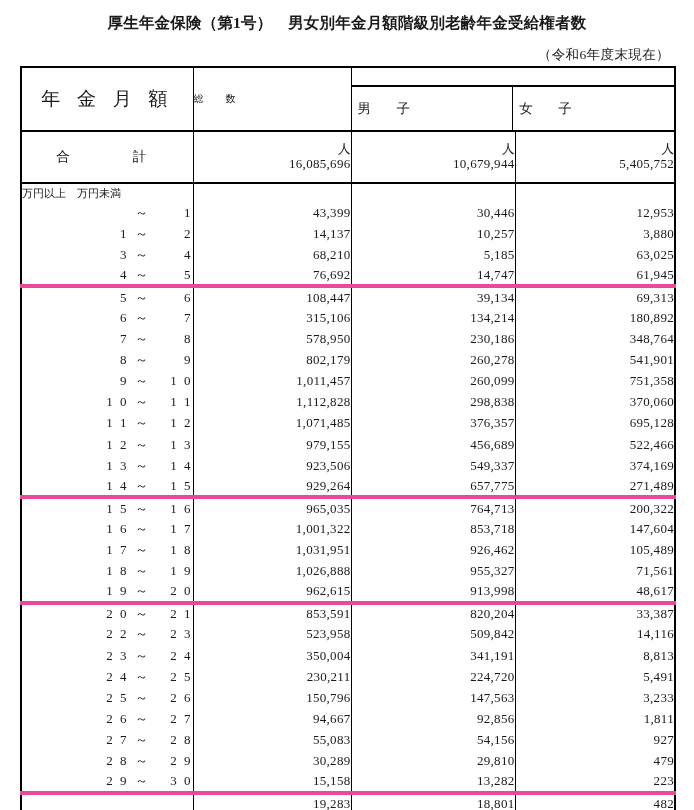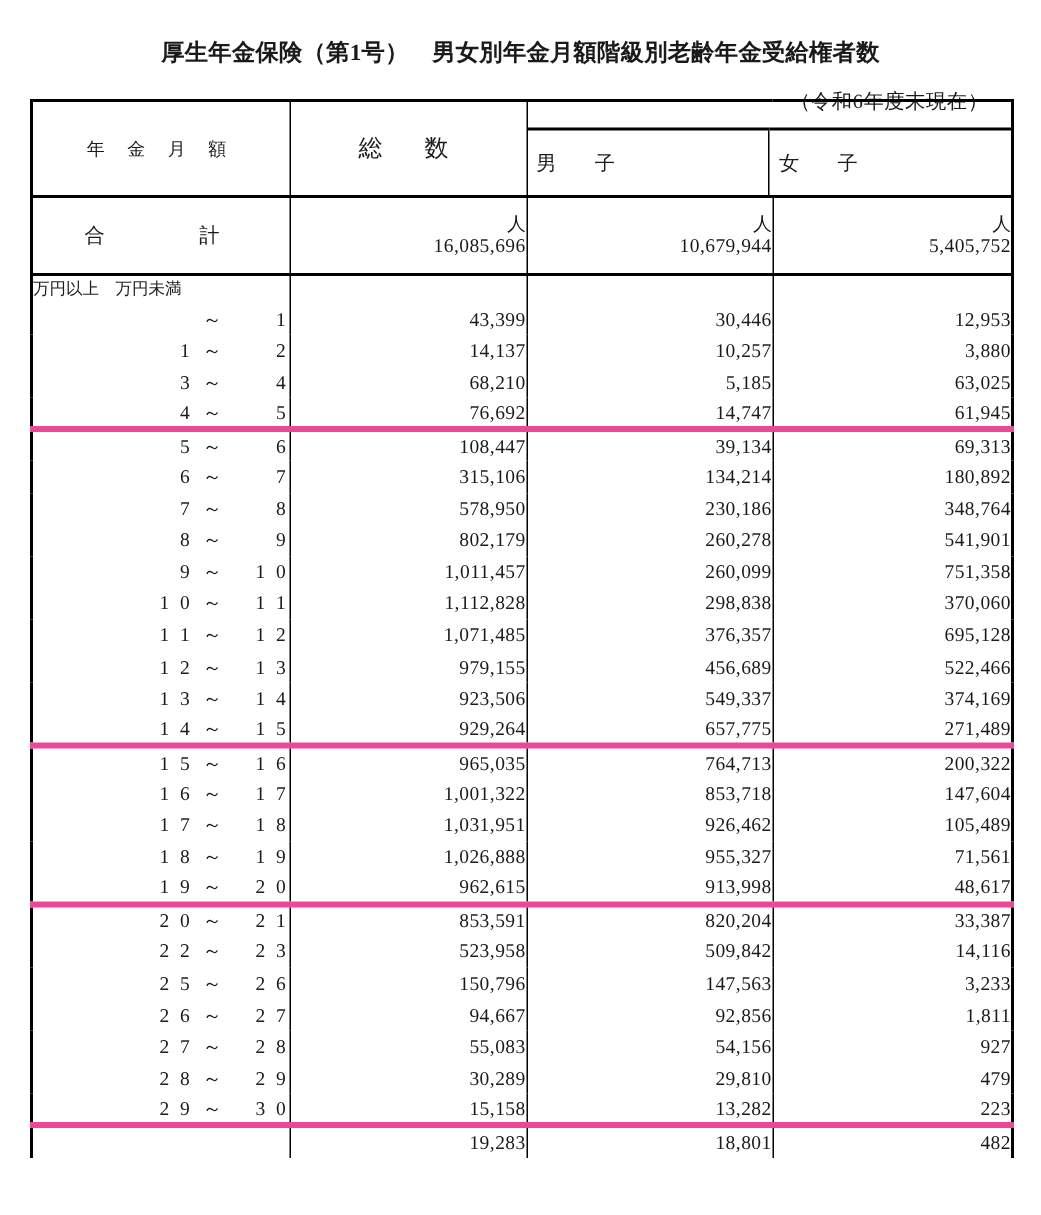--- a/index.html
+++ b/index.html
@@ -23,29 +23,29 @@
     height: 810px;
     box-sizing: border-box;
   }
 
   
   .title {
     text-align: center;
     font-weight: bold;
     font-size: 15.5px;
     letter-spacing: 0.2px;
-    padding-top: 27px;
+    padding-top: 14px;
     line-height: 1.2;
     white-space: pre;
   }
 
   .subtitle {
     text-align: right;
     font-size: 13.5px;
-    padding-right: 35px;
+    padding-right: 24px;
     padding-top: 14px;
     line-height: 1.2;
     letter-spacing: 0.4px;
   }
 
   
   .table-wrap {
     position: absolute;
     left: 20px;
     top: 66px;
@@ -81,27 +81,26 @@
   .sepLight { border-bottom: 4px solid #ec4899; }
 
   
   .hdr-row td {
     height: 48px;
   }
   .hdr-label {
     text-align: center;
     letter-spacing: 6px;
     padding-left: 6px;
-    font-size: 12px;
+    font-size: 19px;
   }
   .hdr-total {
-    text-align: center;
     letter-spacing: 6px;
     padding-left: 6px;
-    font-size: 16px;
+    font-size: 10px;
   }
   .hdr-sub-holder {
     padding: 0;
     vertical-align: bottom;
     border-right: 2px solid #000;
   }
   table.subgrid {
     border-collapse: collapse;
     table-layout: fixed;
     width: 100%;
@@ -361,20 +360,32 @@
             <td class="num bRthin">820,204</td>
             <td class="num bR">33,387</td>
           </tr>
           <tr class="d-row">
             <td class="rng bL bRthin"><span class="from">2 2</span><span class="tl">～</span><span class="to">2 3</span></td>
             <td class="num bRthin">523,958</td>
             <td class="num bRthin">509,842</td>
             <td class="num bR">14,116</td>
           </tr>
           <tr class="d-row">
+            <td class="rng bL bRthin"><span class="from">2 3</span><span class="tl">～</span><span class="to">2 4</span></td>
+            <td class="num bRthin">350,004</td>
+            <td class="num bRthin">341,191</td>
+            <td class="num bR">8,813</td>
+          </tr>
+          <tr class="d-row">
+            <td class="rng bL bRthin"><span class="from">2 4</span><span class="tl">～</span><span class="to">2 5</span></td>
+            <td class="num bRthin">230,211</td>
+            <td class="num bRthin">224,720</td>
+            <td class="num bR">5,491</td>
+          </tr>
+          <tr class="d-row">
             <td class="rng bL bRthin"><span class="from">2 5</span><span class="tl">～</span><span class="to">2 6</span></td>
             <td class="num bRthin">150,796</td>
             <td class="num bRthin">147,563</td>
             <td class="num bR">3,233</td>
           </tr>
           <tr class="d-row">
             <td class="rng bL bRthin"><span class="from">2 6</span><span class="tl">～</span><span class="to">2 7</span></td>
             <td class="num bRthin">94,667</td>
             <td class="num bRthin">92,856</td>
             <td class="num bR">1,811</td>

